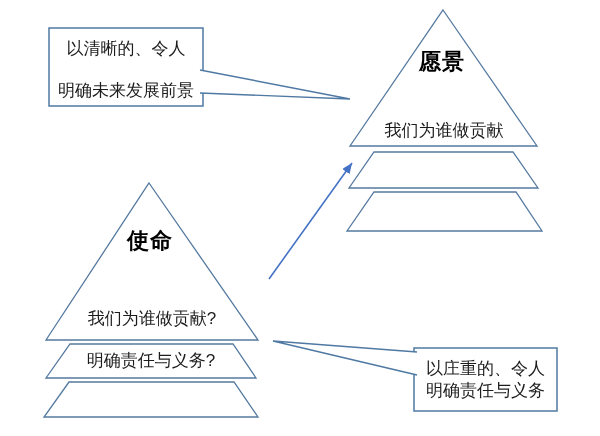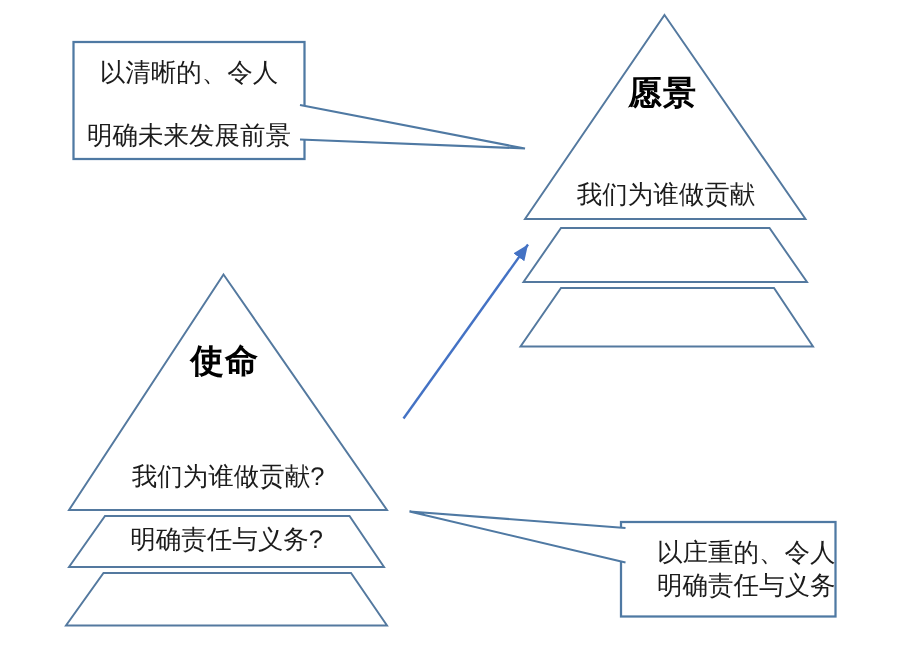--- a/index.html
+++ b/index.html
@@ -93,18 +93,18 @@
   <div class="lbl" style="left:444px; top:130px;">我们为谁做贡献</div>
 
   <div class="lbl pyr-title" style="left:150px; top:241px;">使命</div>
   <div class="lbl" style="left:152px; top:318px;">我们为谁做贡献?</div>
   <div class="lbl" style="left:151px; top:360px;">明确责任与义务?</div>
 
   <div class="callout-text" style="left:49px; top:28px; width:154px; height:78px; padding-top:6px;gap:20px;">
     <span>以清晰的、令人</span>
     <span>明确未来发展前景</span>
   </div>
-  <div class="callout-text" style="left:414px; top:348px; width:143px; height:63px; padding-top:0;align-items:flex-end;">
+  <div class="callout-text" style="left:414px; top:348px; width:143px; height:63px; padding-top:0;">
     <span>以庄重的、令人</span>
     <span>明确责任与义务</span>
   </div>
 
 </div>
 
 </body></html>

